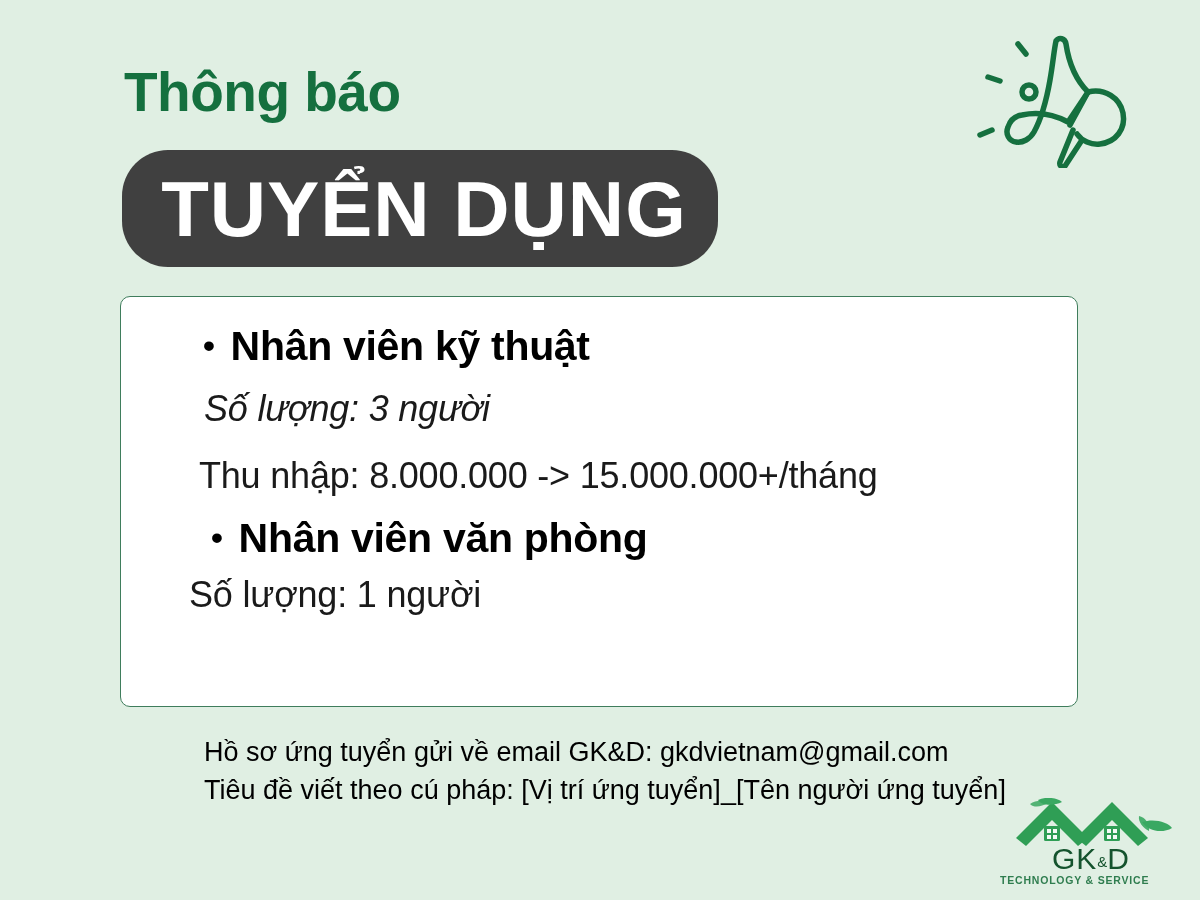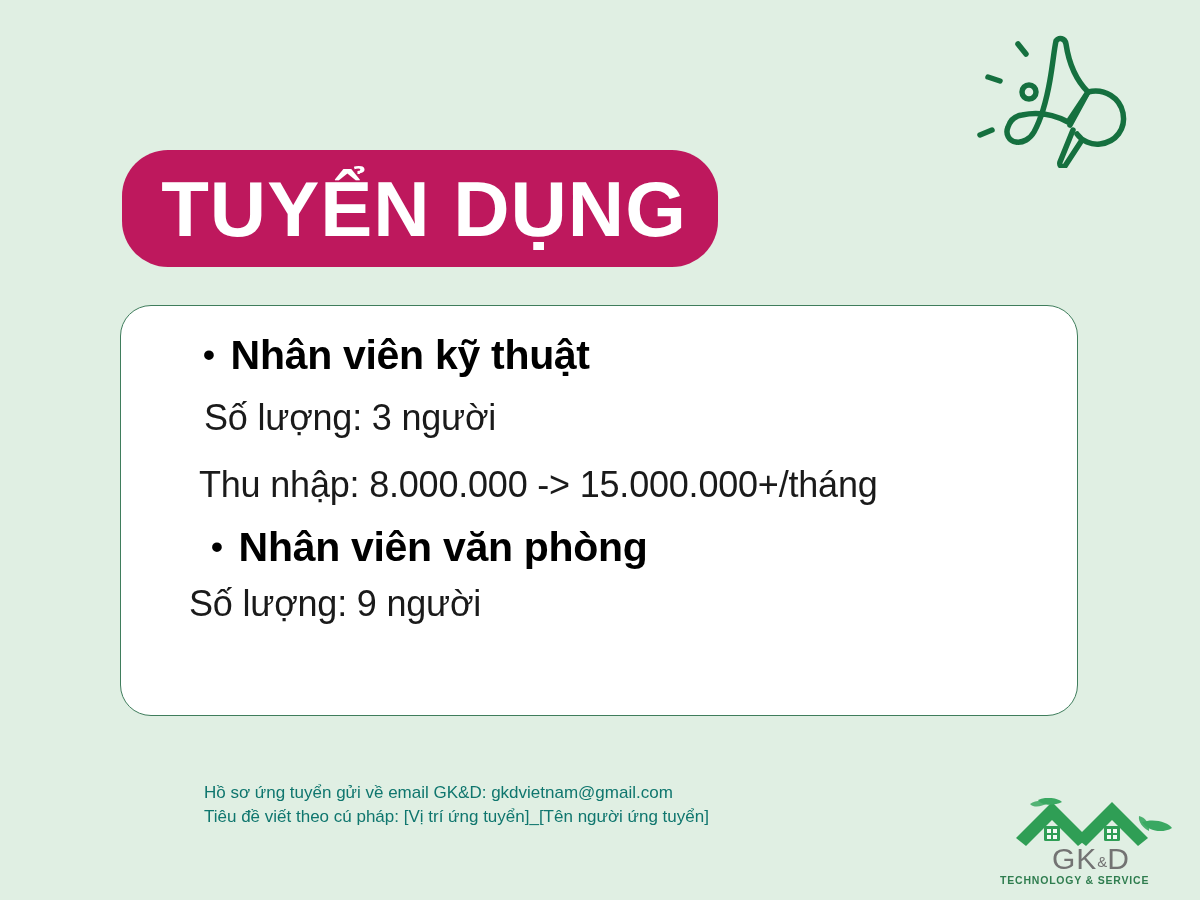--- a/index.html
+++ b/index.html
@@ -36,21 +36,21 @@
     white-space: nowrap;
   }
 
   
   .title-badge {
     position: absolute;
     left: 122px;
     top: 150px;
     width: 596px;
     height: 117px;
-    background: #be185d;
+    background: #404040;
     border-radius: 46px;
     box-sizing: border-box;
   }
   .title-badge-text {
     position: absolute;
     left: 22px;
     top: 50%;
     transform: translateY(-50%);
     width: 560px;
     text-align: center;
@@ -68,26 +68,26 @@
     left: 960px;
     top: 18px;
     width: 180px;
     height: 150px;
   }
 
   
   .content-card {
     position: absolute;
     left: 120px;
-    top: 305px;
+    top: 296px;
     width: 958px;
     height: 411px;
     background: #ffffff;
     border: 1.6px solid #3f7d5c;
-    border-radius: 31px;
+    border-radius: 10px;
     box-sizing: border-box;
   }
 
   .job-title {
     position: absolute;
     font-size: 41px;
     font-weight: bold;
     color: #000000;
     white-space: nowrap;
     letter-spacing: -0.3px;
@@ -103,36 +103,35 @@
     position: absolute;
     font-size: 36px;
     font-weight: normal;
     color: #1a1a1a;
     white-space: nowrap;
     letter-spacing: -0.2px;
   }
 
   
   .t1 { left: 82px;  top: 26px;  }
-  .d1 { left: 83px;  top: 91px;  }
+  .d1 { left: 83px;  top: 91px; font-style: italic;  }
   .d2 { left: 78px;  top: 158px; text-align: right; }
   .t2 { left: 78px;  top: 218px; margin-left: 12px; }
   .d3 { left: 68px;  top: 277px; }
   .d4 { left: 73px;  top: 329px; }
 
   
   .footer-note {
     position: absolute;
     left: 204px;
     top: 733px;
-    font-size: 17px;
-    color: #0f766e;
+    font-size: 27px;
+    color: #000000;
     line-height: 1.42;
     white-space: nowrap;
-    margin-top: 48px;
   }
   .footer-note div { white-space: nowrap; }
 
   
   .logo {
     position: absolute;
     left: 1000px;
     top: 798px;
     width: 182px;
     height: 92px;
@@ -144,21 +143,21 @@
     width: 166px;
     height: 52px;
   }
   .logo-word {
     position: absolute;
     left: 0;
     top: 44px;
     width: 182px;
     text-align: center;
     font-size: 30px;
-    color: #737373;
+    color: #14532d;
     letter-spacing: 1px;
     white-space: nowrap;
   }
   .logo-word .amp {
     font-size: 15px;
     vertical-align: 2px;
     letter-spacing: 0;
   }
   .logo-sub {
     position: absolute;
@@ -171,20 +170,21 @@
     color: #2f7d4f;
     letter-spacing: 0.8px;
     white-space: nowrap;
   }
 </style>
 </head>
 <body>
 
 <div id="poster">
 
+  <div class="notice-heading">Thông báo</div>
 
   <div class="title-badge">
     <div class="title-badge-text">TUYỂN DỤNG</div>
   </div>
 
   <div class="megaphone">
     <svg viewBox="0 0 180 150" width="180" height="150" aria-hidden="true">
       <g fill="none" stroke="#15703f" stroke-width="5.5" stroke-linecap="round" stroke-linejoin="round">
 
         <path d="M96 23 C99 19 105 20 106 26
@@ -217,21 +217,21 @@
 
     <div class="job-title t1">
       <span class="bullet">•</span><span>Nhân viên kỹ thuật</span>
     </div>
     <div class="job-detail d1">Số lượng: 3 người</div>
     <div class="job-detail d2">Thu nhập: 8.000.000 -&gt; 15.000.000+/tháng</div>
 
     <div class="job-title t2">
       <span class="bullet">•</span><span>Nhân viên văn phòng</span>
     </div>
-    <div class="job-detail d3">Số lượng: 9 người</div>
+    <div class="job-detail d3">Số lượng: 1 người</div>
   </div>
 
   <div class="footer-note">
     <div>Hồ sơ ứng tuyển gửi về email GK&amp;D: gkdvietnam@gmail.com</div>
     <div>Tiêu đề viết theo cú pháp: [Vị trí ứng tuyển]_[Tên người ứng tuyển]</div>
   </div>
 
   <div class="logo">
     <div class="logo-mark">
       <svg viewBox="0 0 166 52" width="166" height="52" aria-hidden="true">

